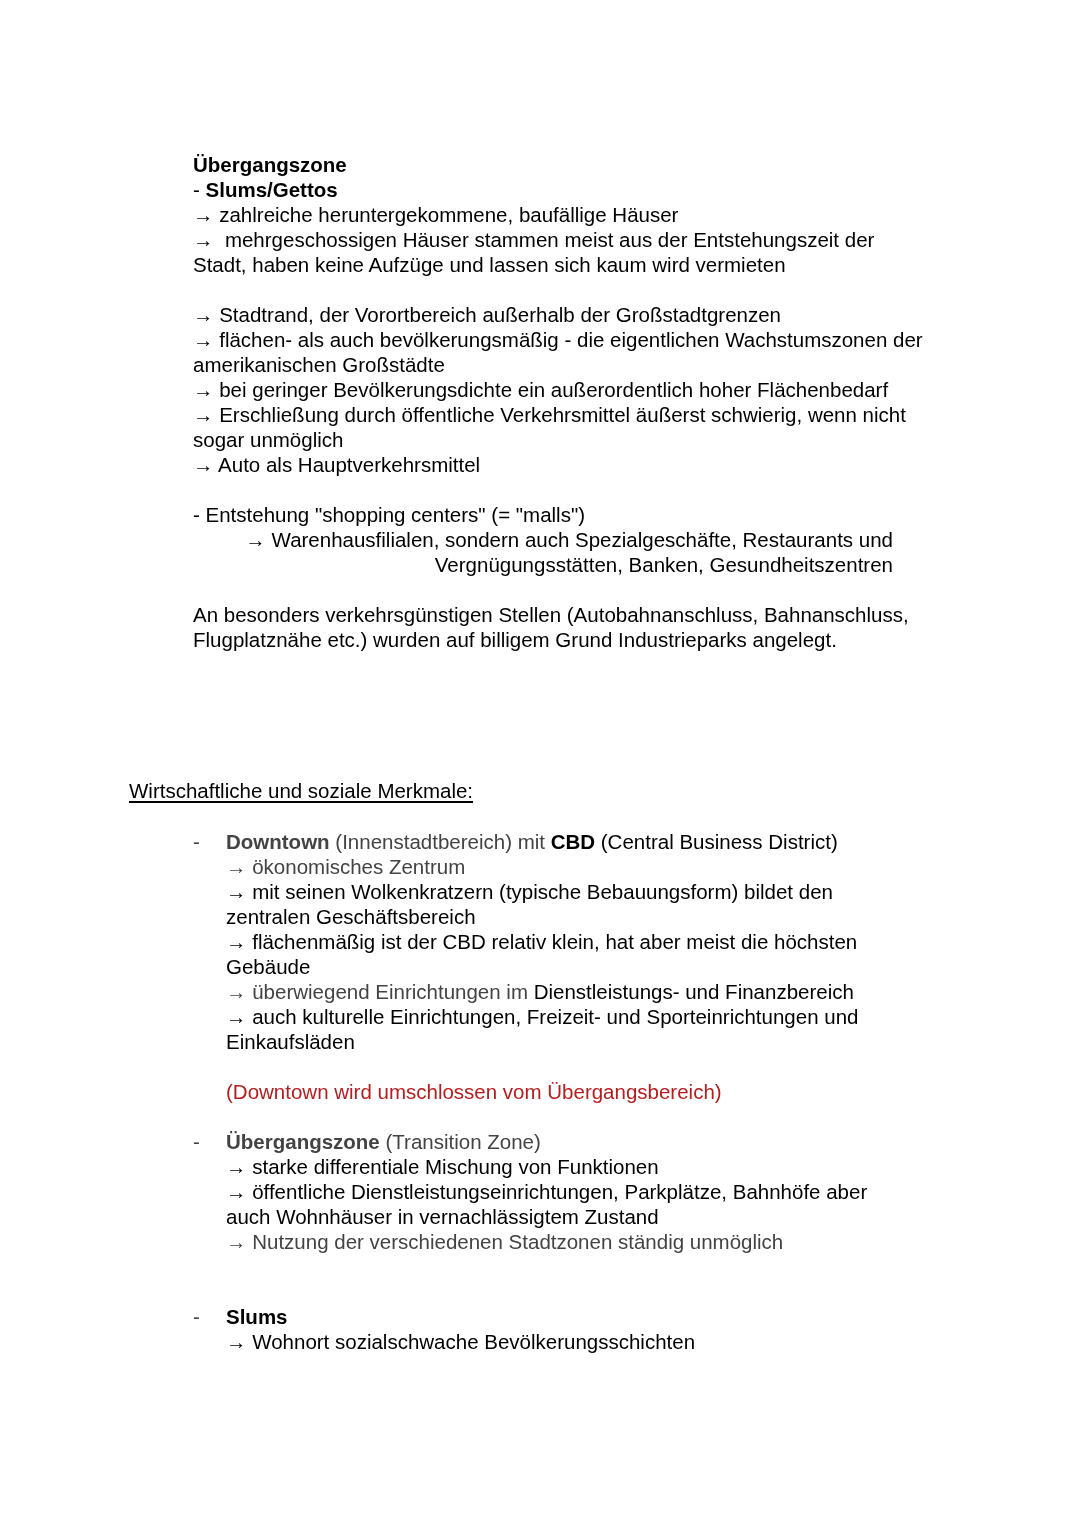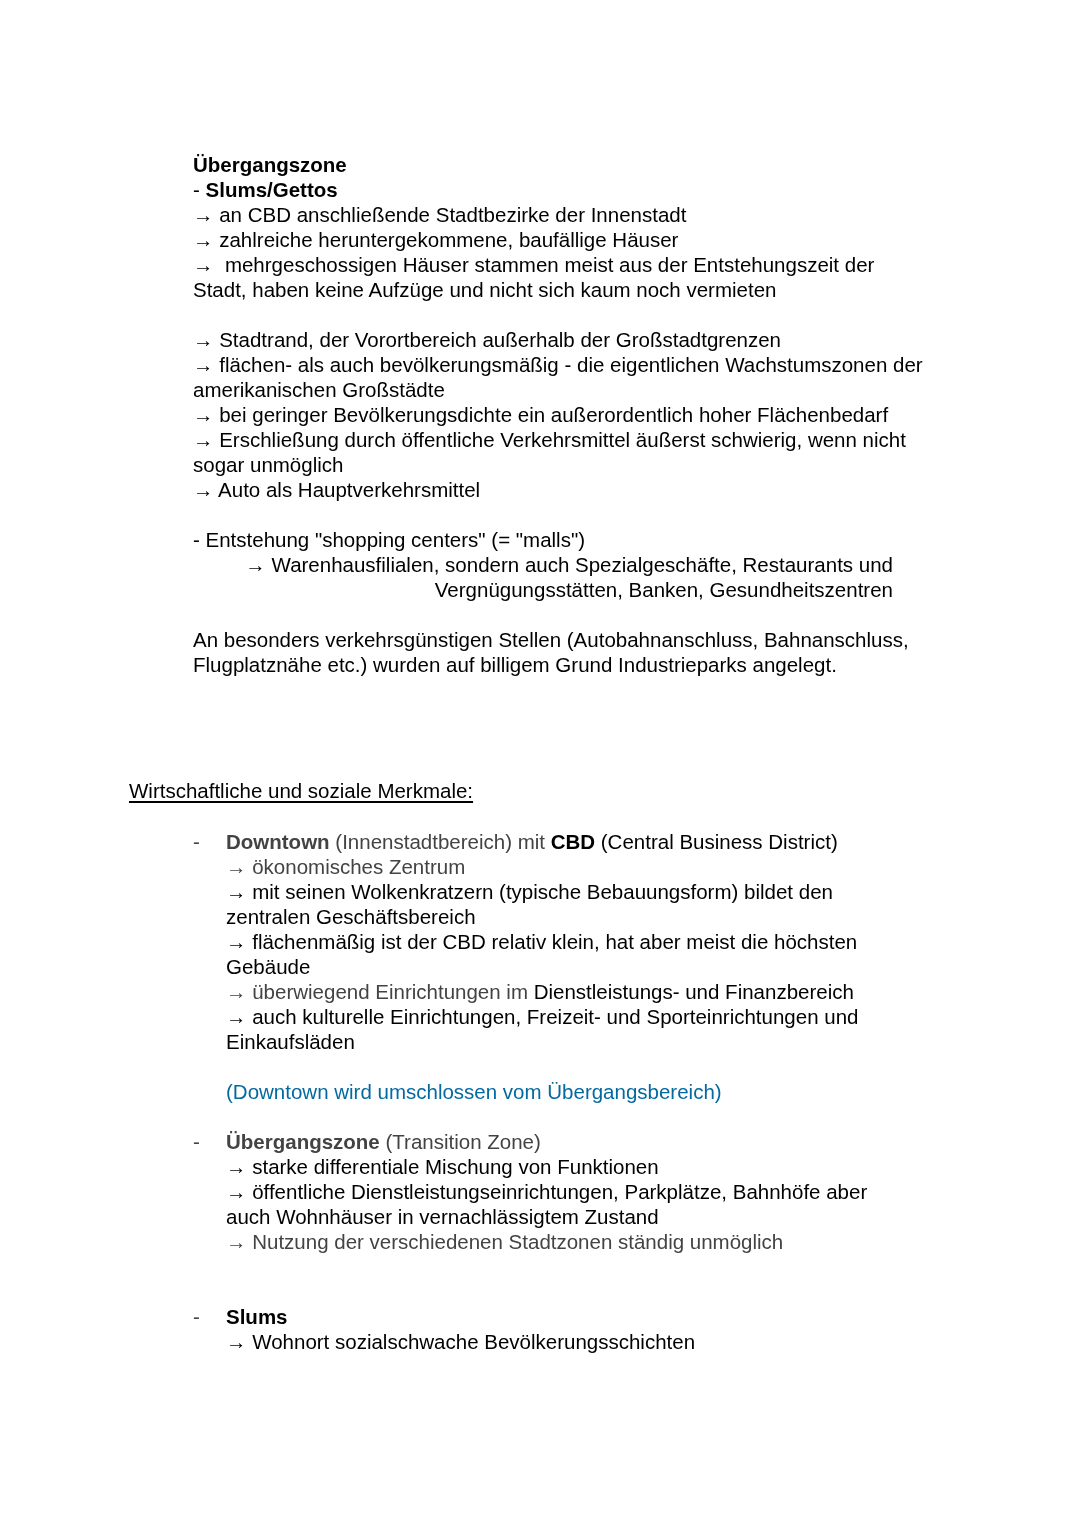--- a/index.html
+++ b/index.html
@@ -26,21 +26,21 @@
       text-decoration: underline;
     }
     .block {
       position: absolute;
       left: 193px;
       width: 770px;
     }
     .line { white-space: pre-wrap; }
     .b { font-weight: bold; }
     .gray { color: #434343; }
-    .red { color: #0369a1; }
+    .red { color: #b91c1c; }
     .section-heading {
       position: absolute;
       left: 129px;
       top: 778px;
       text-decoration: underline;
       text-underline-offset: 3px;
       white-space: nowrap;
     }
     .list {
       position: absolute;
@@ -60,23 +60,22 @@
     .gap { height: 25px; }
   </style>
 </head>
 <body>
 
 <div class="page">
 
   <div class="block" style="top:152px;">
     <div class="line b">Übergangszone</div>
     <div class="line"><span>- </span><span class="b">Slums/Gettos</span></div>
-    <div class="line">→ an CBD anschließende Stadtbezirke der Innenstadt</div>
     <div class="line">→ zahlreiche heruntergekommene, baufällige Häuser</div>
-    <div class="line" style="width:735px;">→  mehrgeschossigen Häuser stammen meist aus der Entstehungszeit der Stadt, haben keine Aufzüge und nicht sich kaum noch vermieten</div>
+    <div class="line" style="width:735px;">→  mehrgeschossigen Häuser stammen meist aus der Entstehungszeit der Stadt, haben keine Aufzüge und lassen sich kaum wird vermieten</div>
     <div class="gap"></div>
     <div class="line">→ Stadtrand, der Vorortbereich außerhalb der Großstadtgrenzen</div>
     <div class="line" style="width:745px;">→ flächen- als auch bevölkerungsmäßig - die eigentlichen Wachstumszonen der amerikanischen Großstädte</div>
     <div class="line">→ bei geringer Bevölkerungsdichte ein außerordentlich hoher Flächenbedarf</div>
     <div class="line" style="width:765px;">→ Erschließung durch öffentliche Verkehrsmittel äußerst schwierig, wenn nicht sogar unmöglich</div>
     <div class="line">→ Auto als Hauptverkehrsmittel</div>
     <div class="gap"></div>
     <div class="line">- Entstehung "shopping centers" (= "malls")</div>
     <div class="line" style="width:700px;text-align:right;">→ Warenhausfilialen, sondern auch Spezialgeschäfte, Restaurants und Vergnügungsstätten, Banken, Gesundheitszentren</div>
     <div class="gap"></div>

